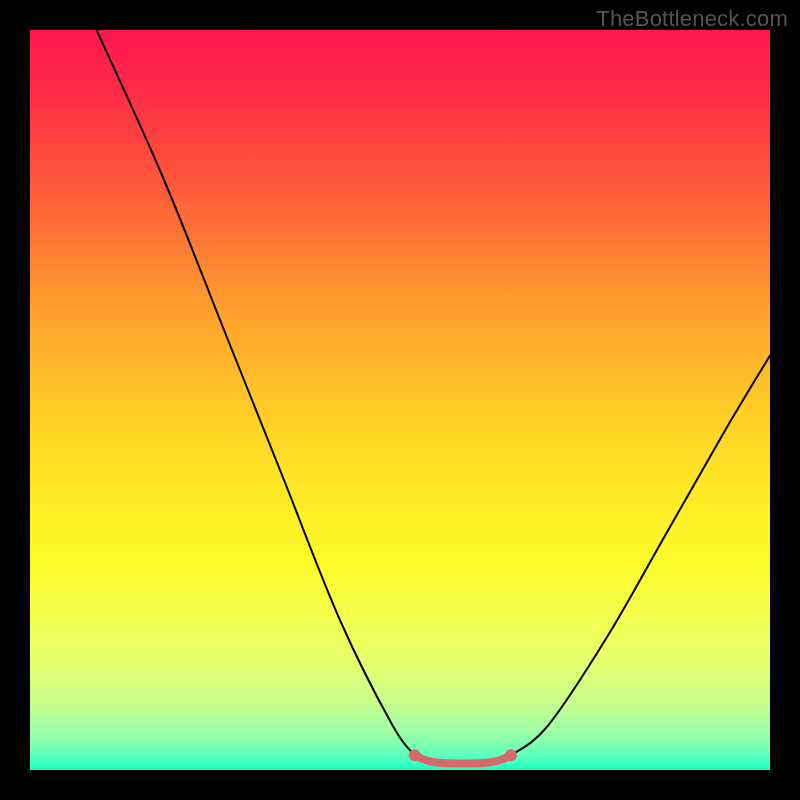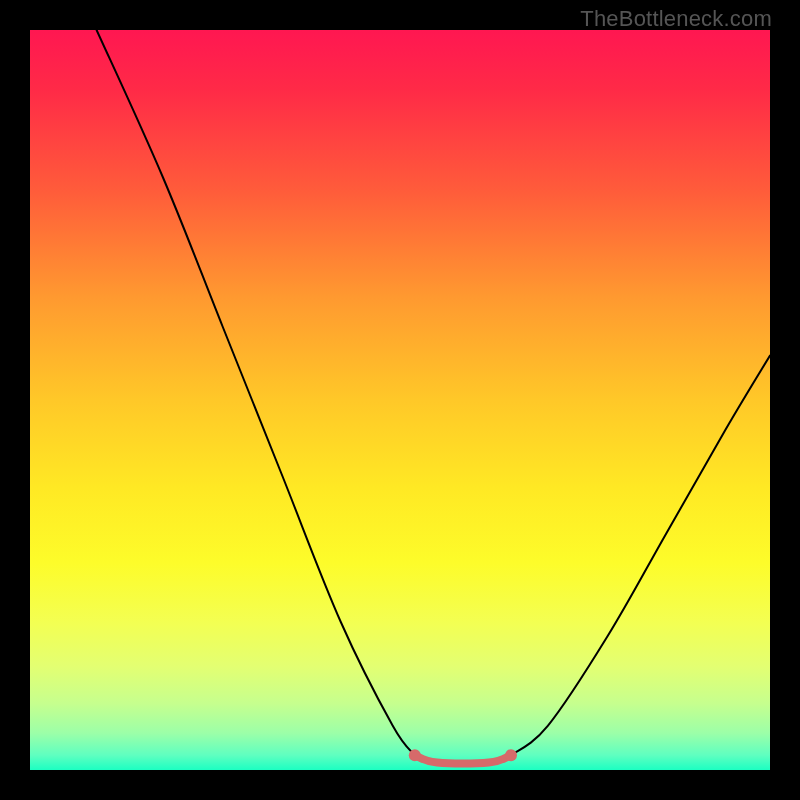--- a/index.html
+++ b/index.html
@@ -12,21 +12,21 @@
   }
   .container {
     position: relative;
     width: 800px;
     height: 800px;
     background: #000;
   }
   .attribution {
     position: absolute;
     top: 6px;
-    right: 28px;
+    right: 12px;
     color: #555;
     font-size: 22px;
     font-weight: 500;
     letter-spacing: 0.2px;
     z-index: 5;
   }
   .plot-area {
     position: absolute;
     left: 30px;
     top: 30px;

